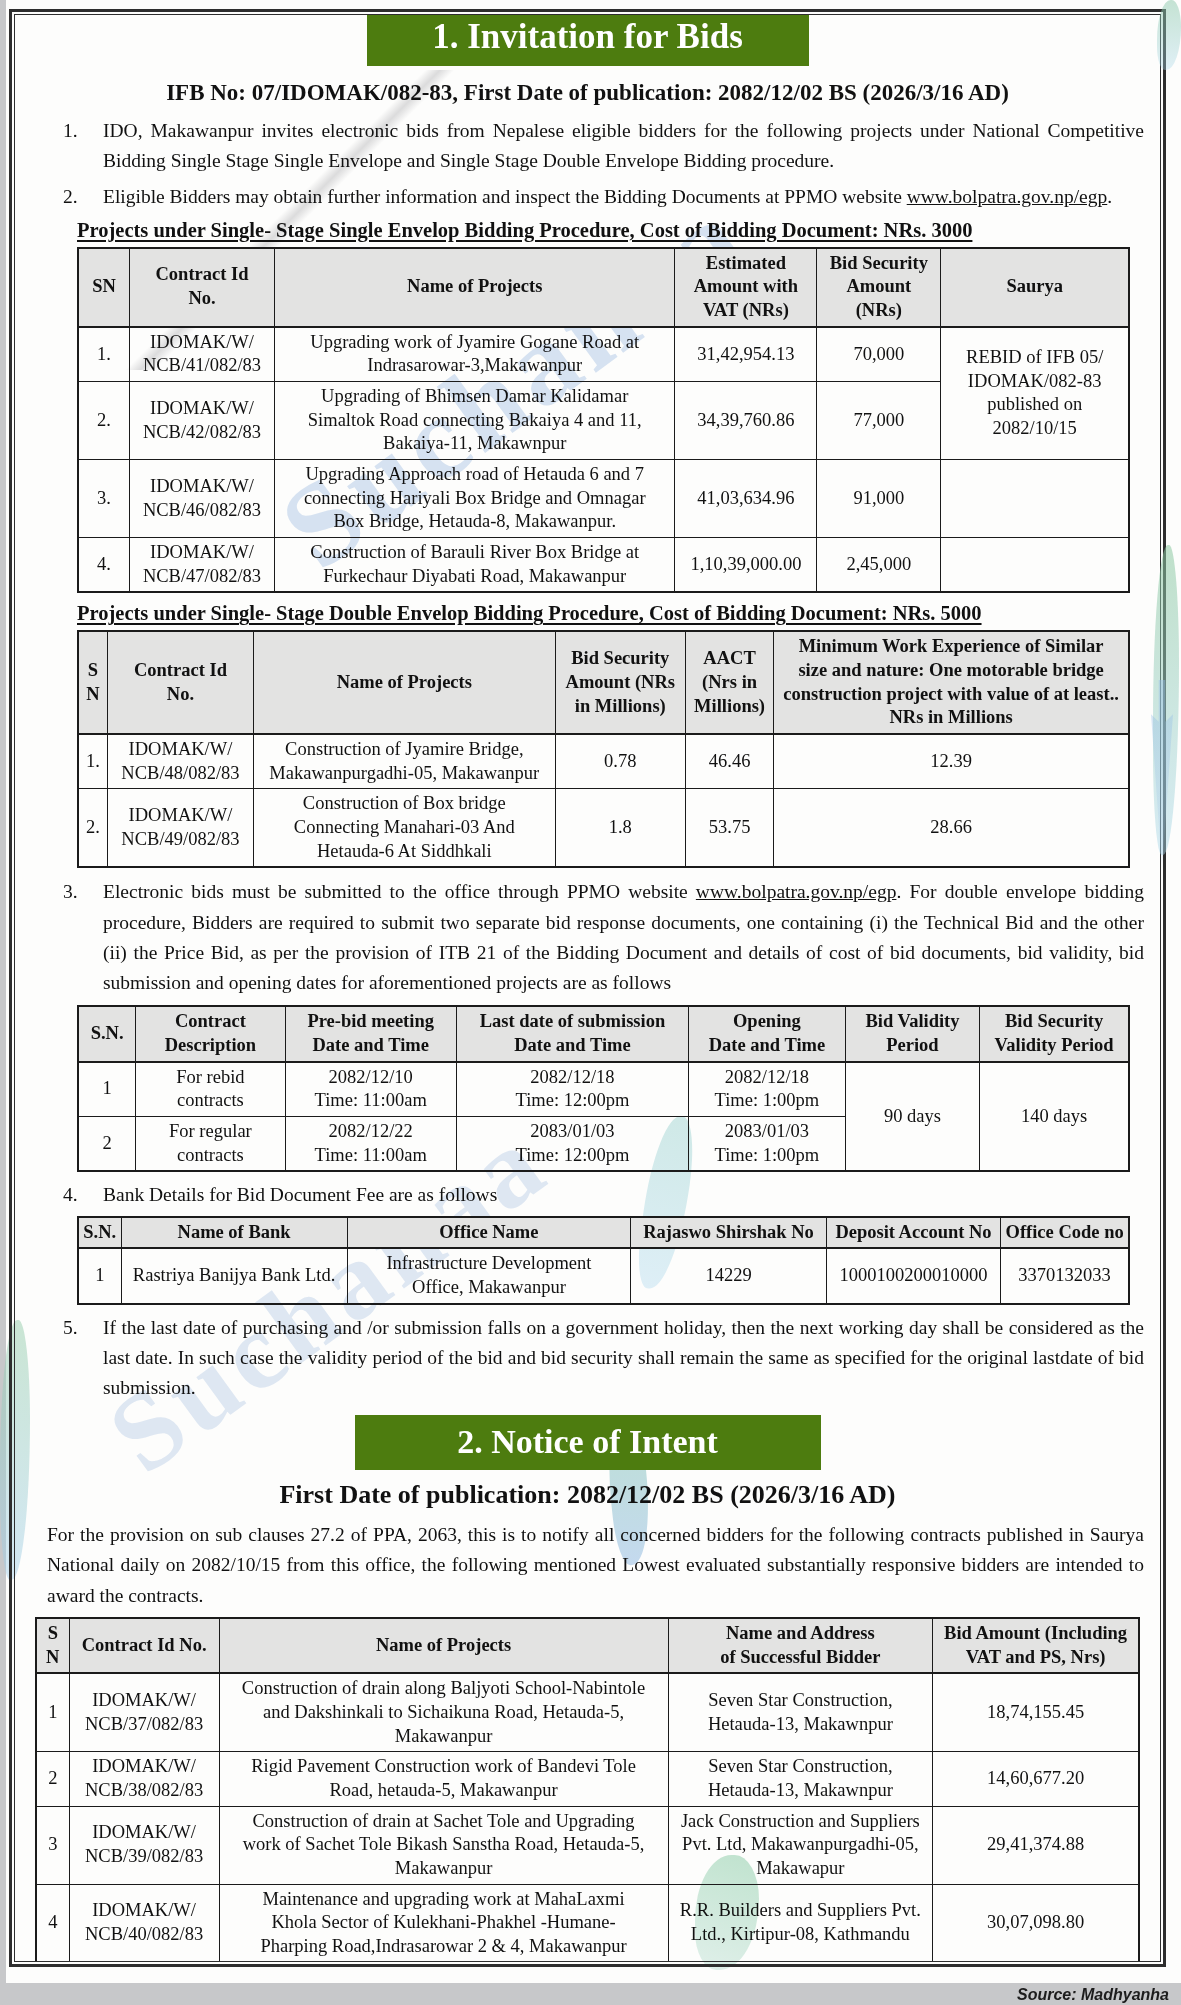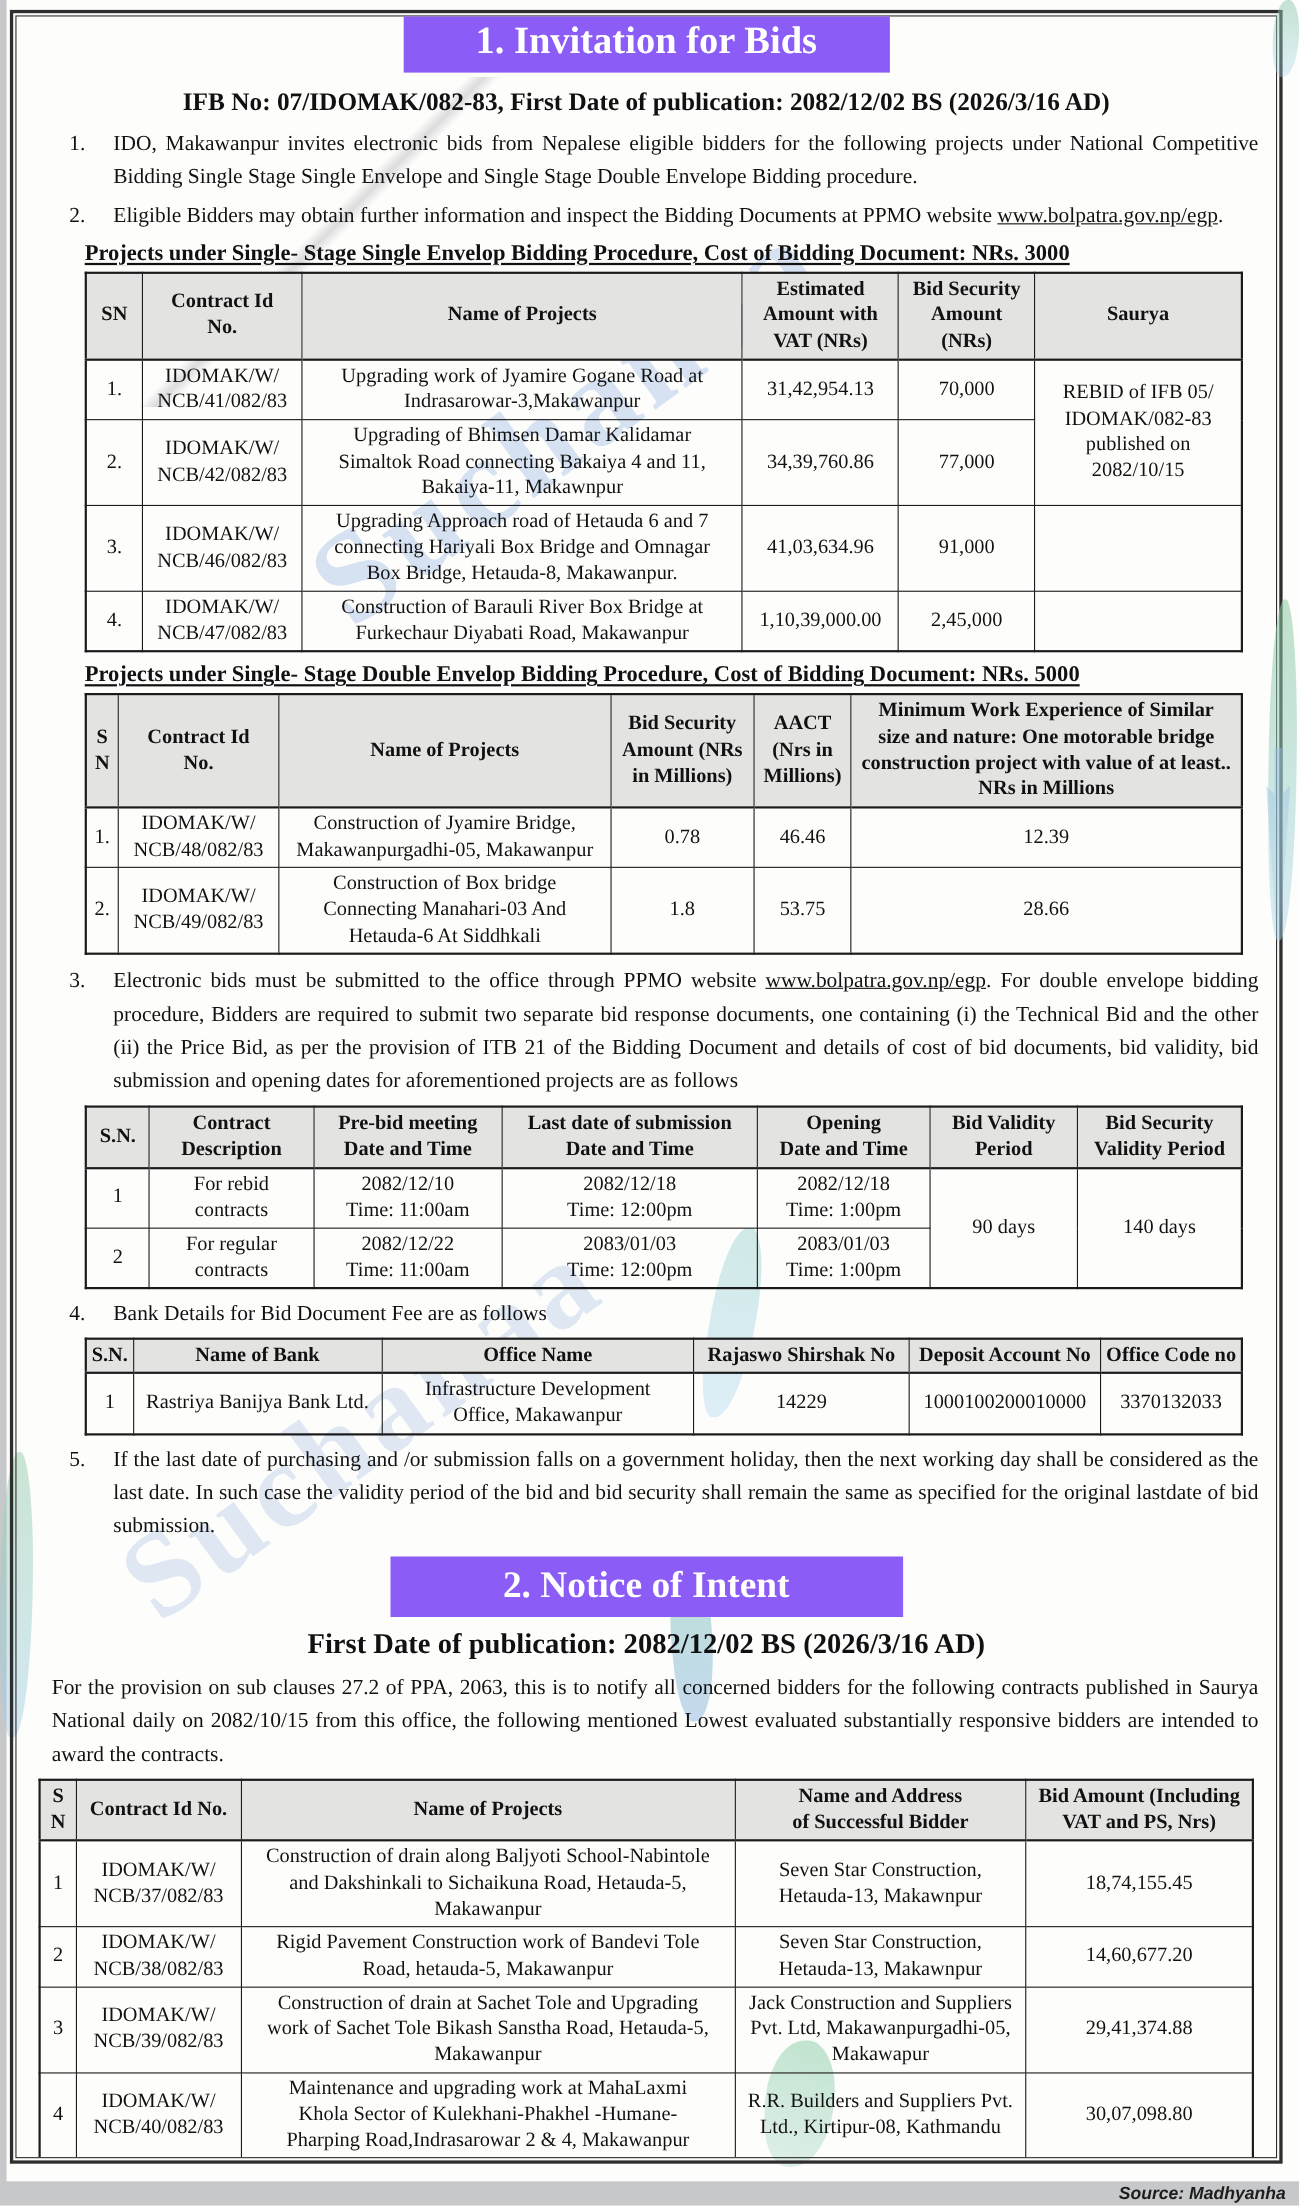--- a/index.html
+++ b/index.html
@@ -23,21 +23,21 @@
   .wm {
     position:absolute; font-family:"Liberation Serif", serif; font-weight:bold;
     color:rgba(125,165,215,0.30); transform:rotate(-36deg); z-index:0; letter-spacing:6px;
   }
   .wm1 { font-size:118px; left:230px; top:300px; }
   .wm2 { font-size:110px; left:60px; top:1220px; color:rgba(125,165,215,0.24); }
   .leaf { border-radius:60% 40% 65% 35%; }
   
   .content { position:relative; z-index:1; }
   .title-box {
-    width:442px; margin:-6px auto 0 auto; background:#8b5cf6; color:#fff;
+    width:442px; margin:-6px auto 0 auto; background:#4d7c0f; color:#fff;
     text-align:center; font-weight:bold; font-size:35px; padding:8px 0 9px 0;
   }
   .subtitle { text-align:center; font-weight:bold; font-size:23px; margin-top:14px; }
   .para { display:flex; margin:10px 2px 0 34px; font-size:19.5px; line-height:1.55; }
   .para .pnum { flex:0 0 40px; }
   .para .ptext { flex:1; text-align:justify; }
   .para .ptext.nojust { text-align:left; }
   .plain-para { margin:10px 2px 0 18px; font-size:19.5px; line-height:1.55; text-align:justify; }
   a.doc-link { color:#111; text-decoration:underline; }
   .tbl-heading {

